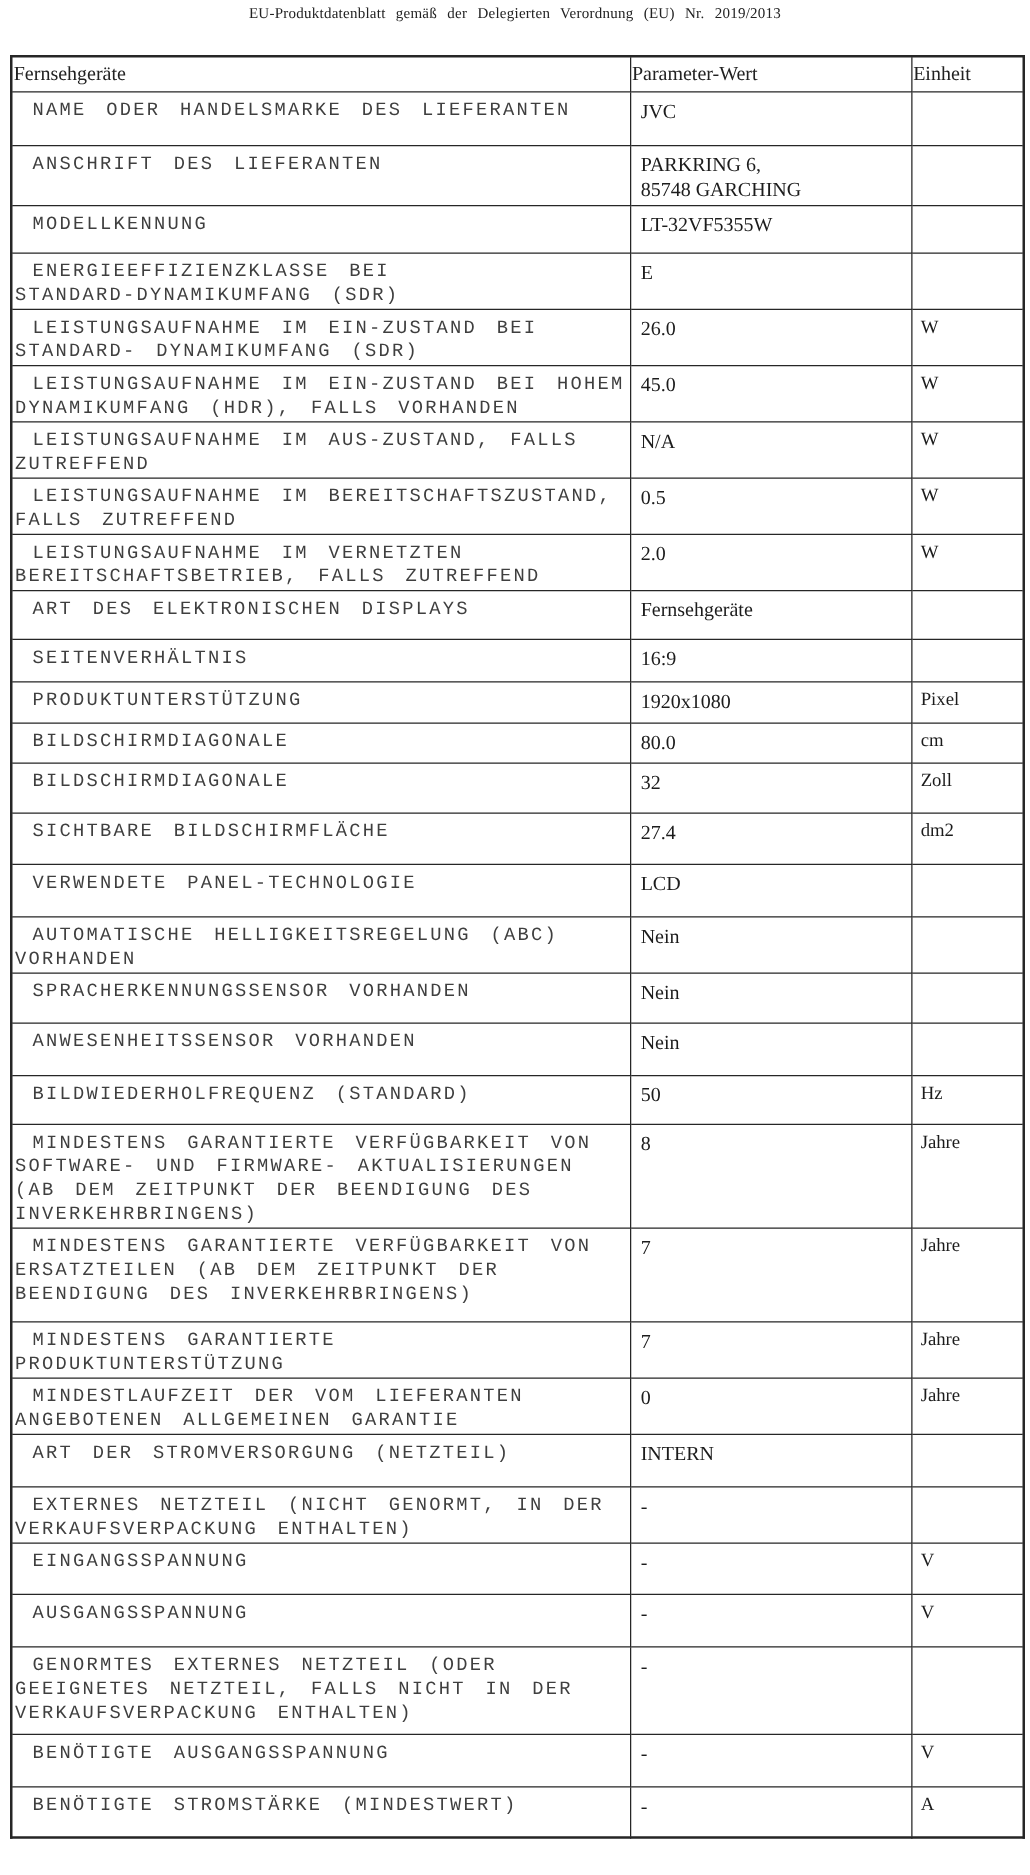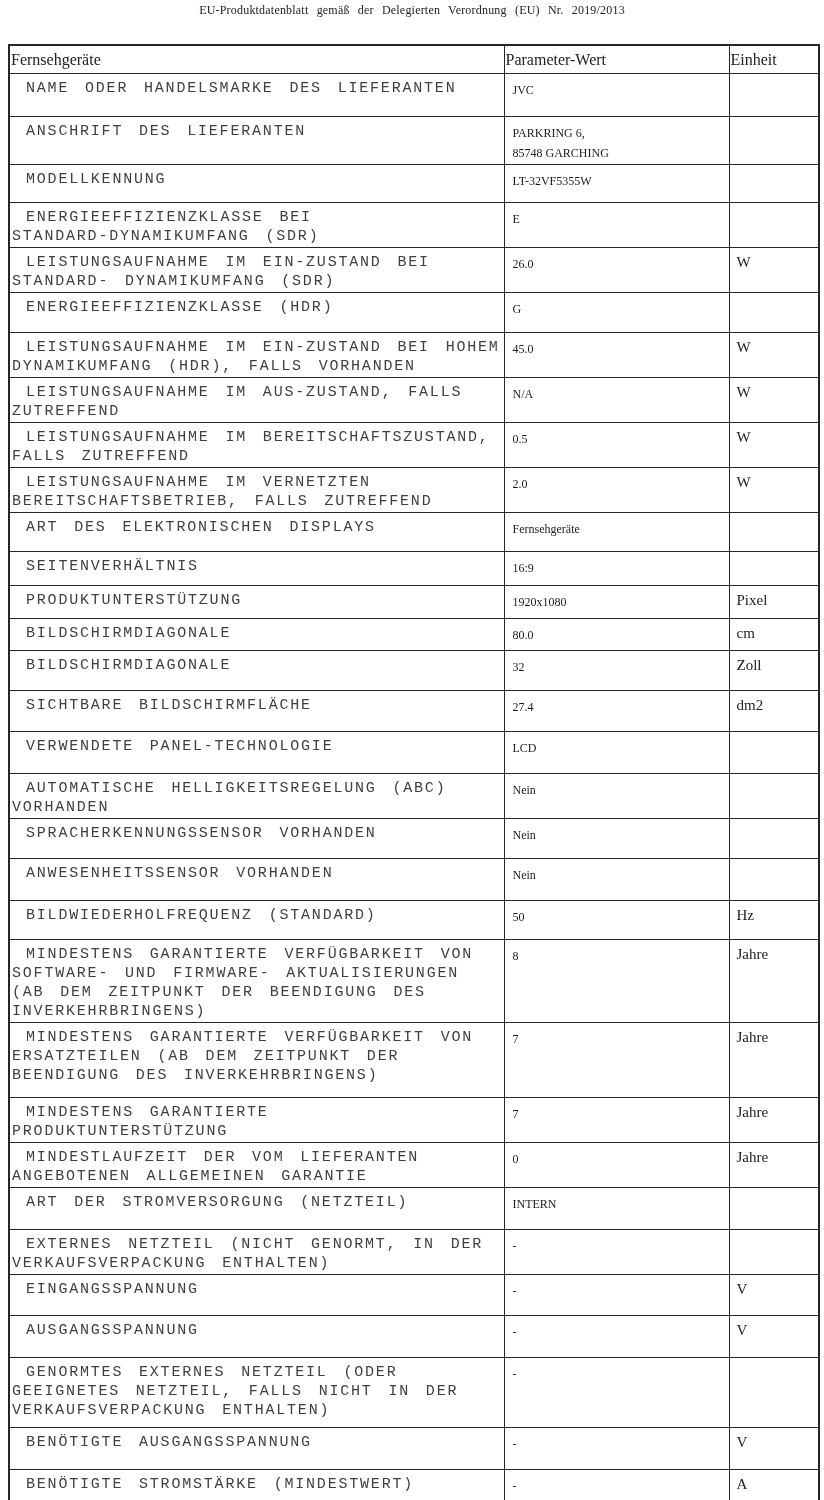--- a/index.html
+++ b/index.html
@@ -20,21 +20,21 @@
     border:1.4px solid #262626;font-weight:normal;font-size:16px;
     height:25px;text-align:left;vertical-align:middle;color:#222;
   }
   td{border:1.4px solid #262626;vertical-align:top;overflow:hidden;}
   td.c-label{
     font-family:"Liberation Mono","DejaVu Sans Mono",monospace;
     font-size:15px;letter-spacing:1.8px;word-spacing:5px;color:#3f3f3f;
     white-space:pre-line;line-height:19px;padding:5px 0 1px 2px;text-indent:14px;
   }
   td.c-value{
-    font-size:12px;white-space:pre-line;line-height:20px;
+    font-size:16px;white-space:pre-line;line-height:20px;
     padding:6px 2px 1px 8px;color:#1c1c1c;
   }
   td.c-unit{font-size:15px;padding:6px 2px 1px 7px;color:#1c1c1c;}
 </style>
 </head>
 <body>
 
 <div class="page">
   <div class="doc-title">EU-Produktdatenblatt gemäß der Delegierten Verordnung (EU) Nr. 2019/2013</div>
 
@@ -73,25 +73,20 @@
 STANDARD-DYNAMIKUMFANG (SDR)</td>
     <td class="c-value">E</td>
     <td class="c-unit"></td>
   </tr>
         <tr style="height: 40px;">
     <td class="c-label">LEISTUNGSAUFNAHME IM EIN-ZUSTAND BEI
 STANDARD- DYNAMIKUMFANG (SDR)</td>
     <td class="c-value">26.0</td>
     <td class="c-unit">W</td>
   </tr>
-        <tr style="height: 40px;">
-    <td class="c-label">ENERGIEEFFIZIENZKLASSE (HDR)</td>
-    <td class="c-value">G</td>
-    <td class="c-unit"></td>
-  </tr>
         <tr style="height: 42px;">
     <td class="c-label">LEISTUNGSAUFNAHME IM EIN-ZUSTAND BEI HOHEM
 DYNAMIKUMFANG (HDR), FALLS VORHANDEN</td>
     <td class="c-value">45.0</td>
     <td class="c-unit">W</td>
   </tr>
         <tr style="height: 40px;">
     <td class="c-label">LEISTUNGSAUFNAHME IM AUS-ZUSTAND, FALLS
 ZUTREFFEND</td>
     <td class="c-value">N/A</td>

